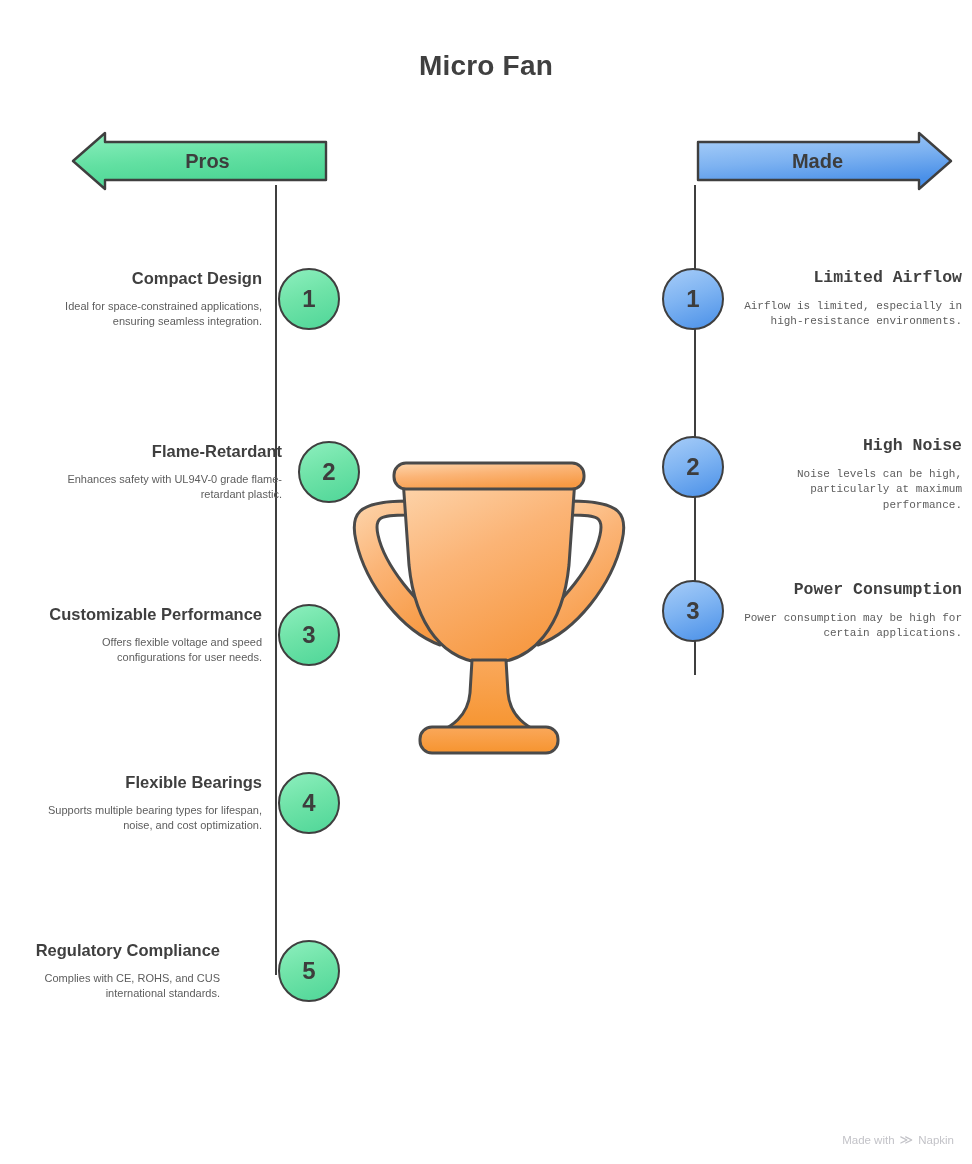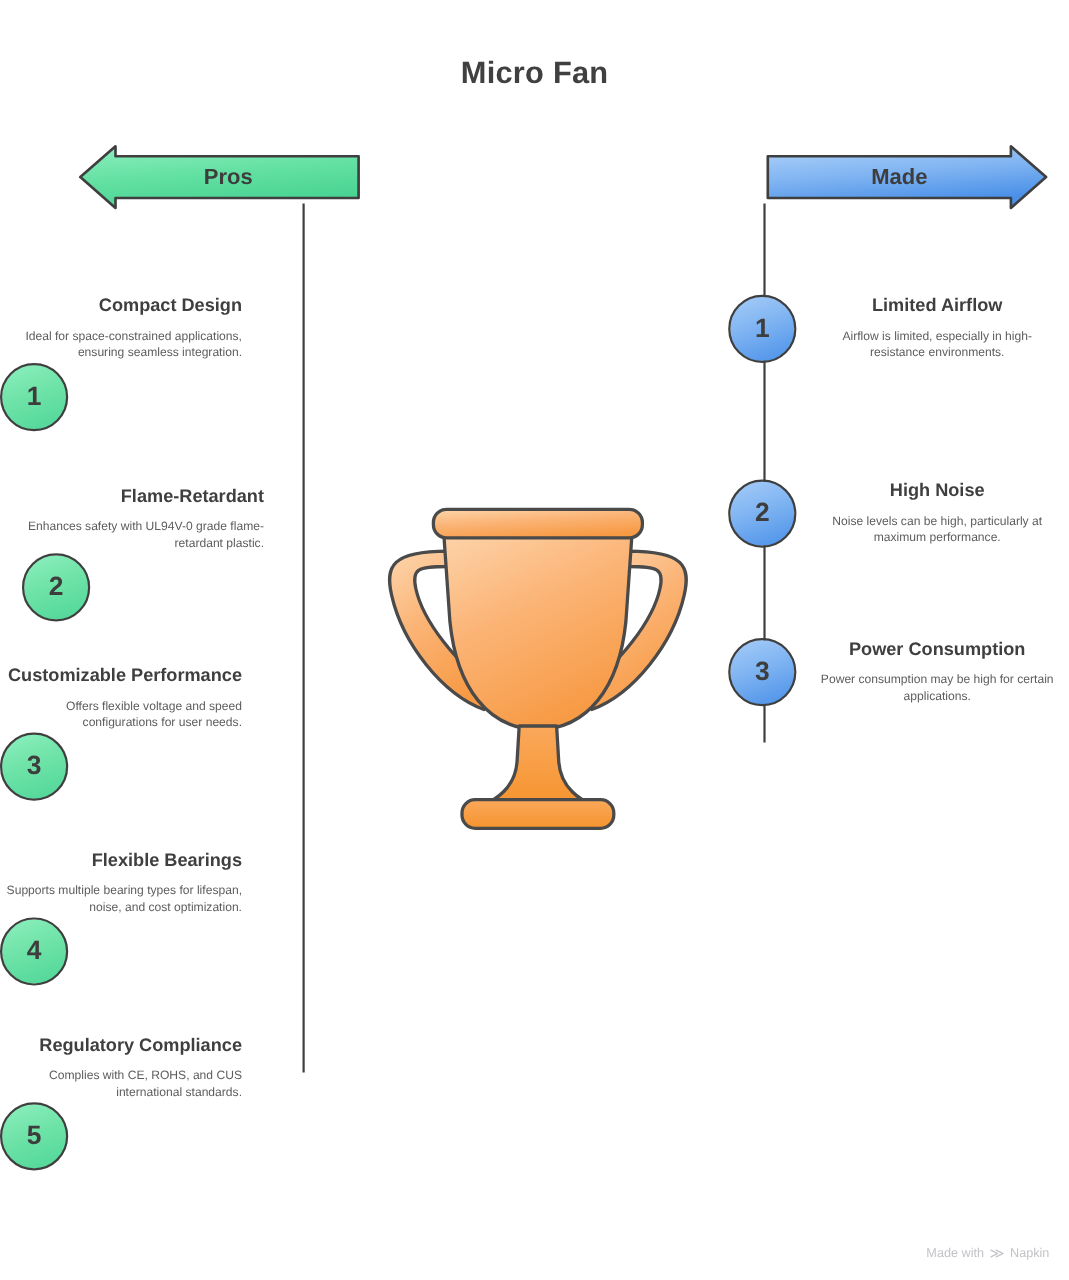--- a/index.html
+++ b/index.html
@@ -71,26 +71,26 @@
   }
   #pros-spine { left: 274.5px; top: 55px;  height: 790px; }
   #cons-spine { left: 693.5px; top: 55px;  height: 490px; }
 
   
   .row {
     position: absolute;
     display: flex;
     align-items: flex-start;
   }
-  #pros-column .row { left: 0px;  width: 340px; justify-content: flex-end; flex-direction: column; }
+  #pros-column .row { left: 0px;  width: 340px; justify-content: flex-end; }
   #cons-column .row { left: 32px; width: 310px; justify-content: flex-start; }
 
   .text-block { width: 220px; }
   #pros-column .text-block { text-align: right; padding-right: 16px; }
-  #cons-column .text-block { text-align: center;  padding-left: 18px; }
+  #cons-column .text-block { text-align: right;  padding-left: 18px; font-family: Liberation Mono, monospace; }
 
   .item-heading {
     font-size: 16.5px;
     font-weight: bold;
     color: #3f3f3f;
     line-height: 1.25;
     margin: 0 0 10px 0;
   }
   .item-desc {
     font-size: 11px;

